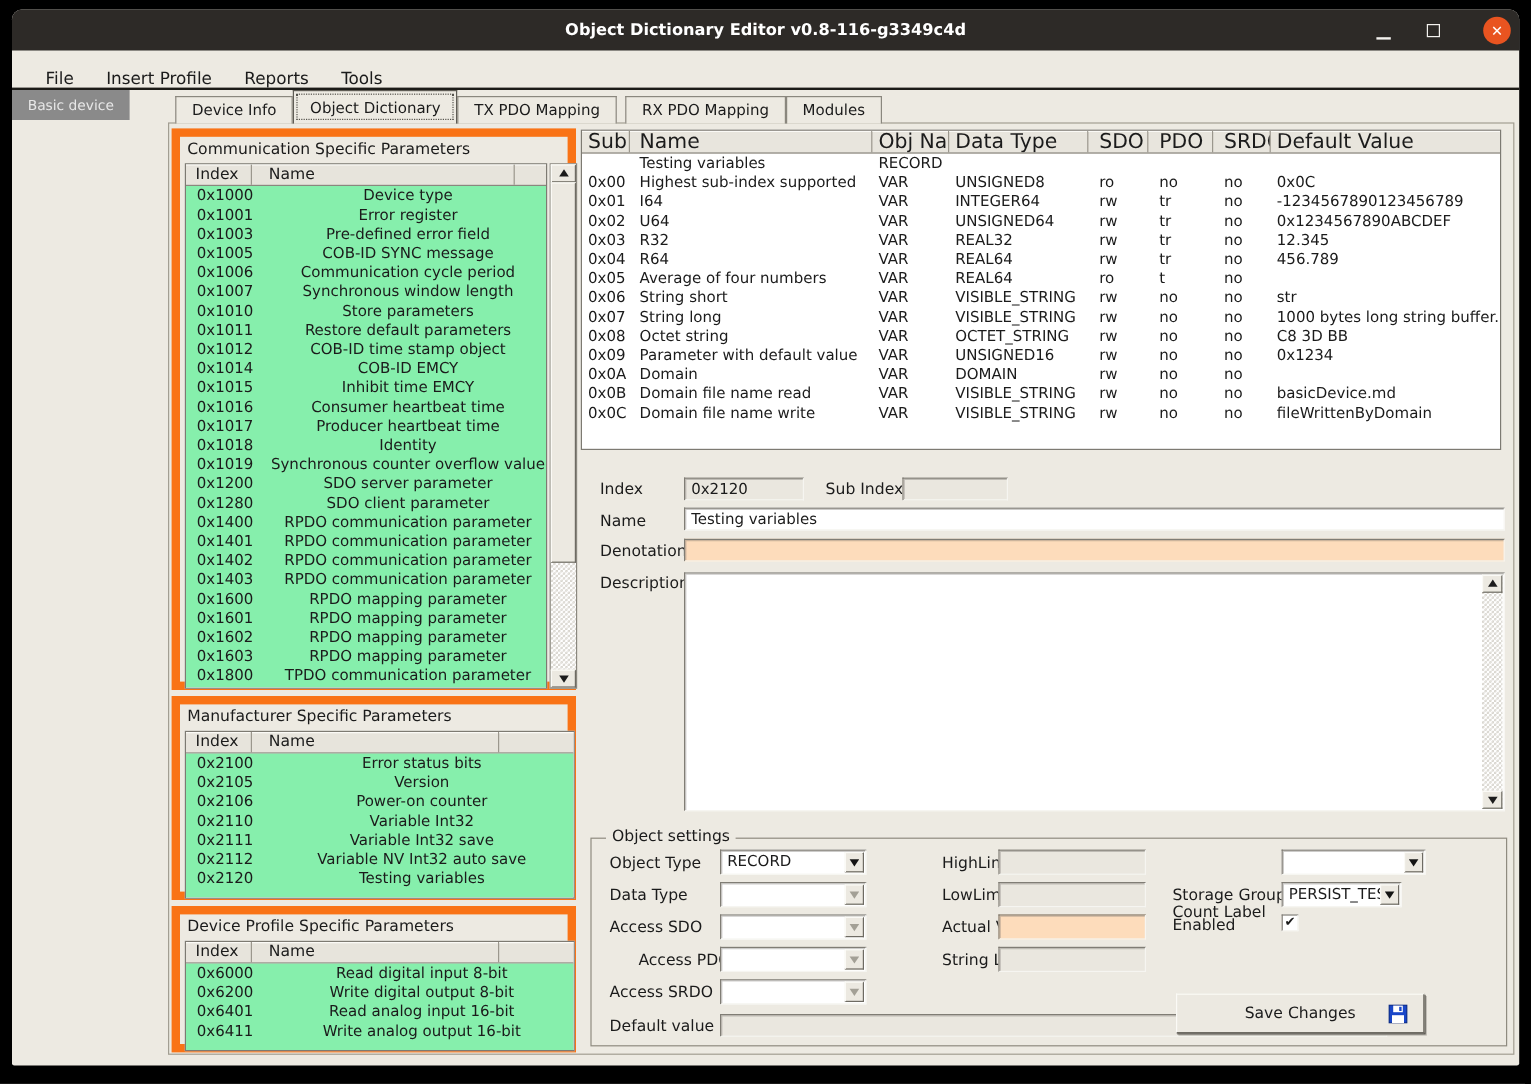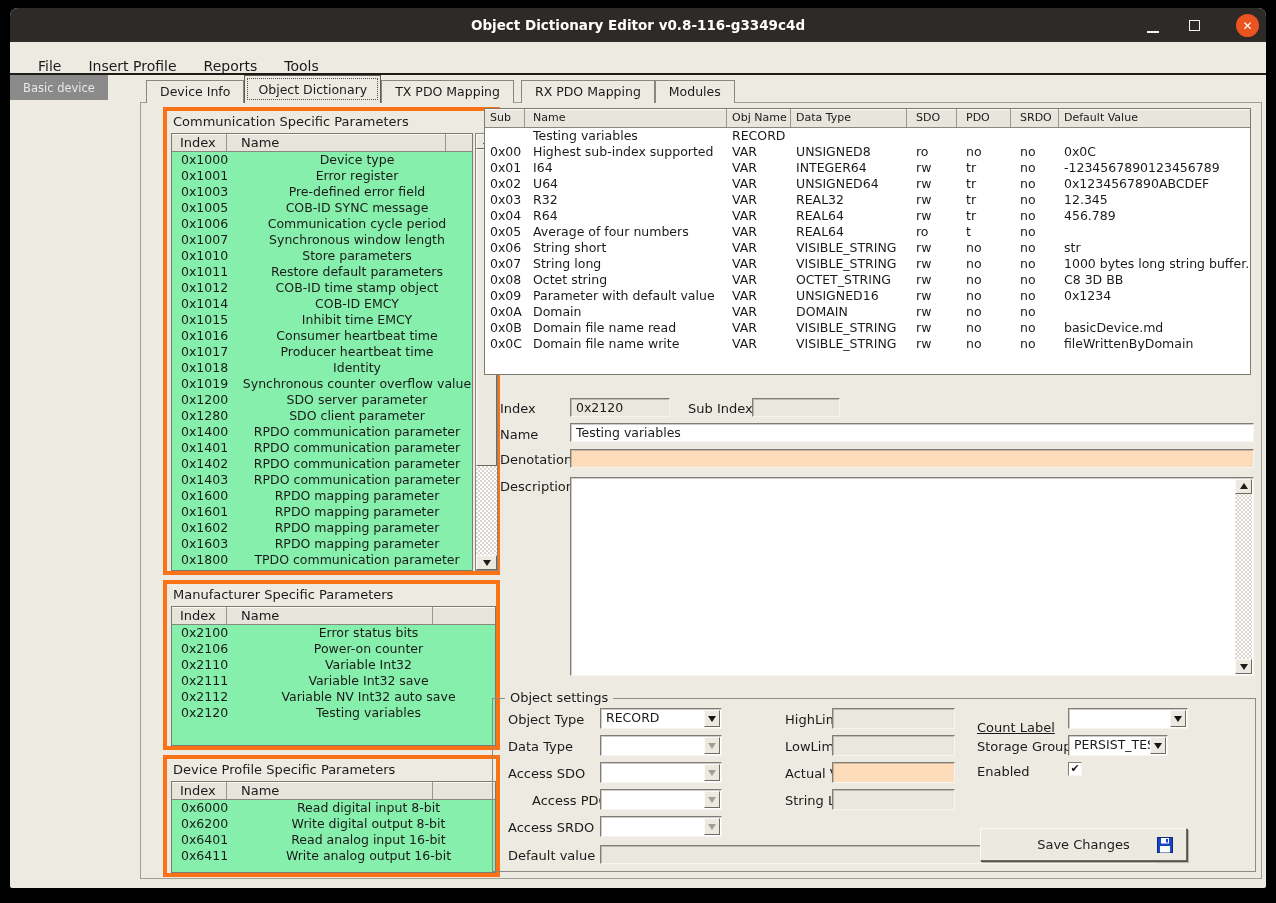--- a/index.html
+++ b/index.html
@@ -29,21 +29,21 @@
   .page{position:absolute;left:140px;top:102px;width:1122px;height:777px;border:1px solid #a29e92;}
 
   .tabsbar{position:absolute;left:146px;top:75px;height:28px;display:flex;align-items:flex-end;z-index:3;}
   .tab{height:23px;line-height:22px;padding:0 13px;font-size:12.5px;background:#edeae2;
        border:1px solid #8a877e;border-bottom:none;white-space:nowrap;}
   .tab.sel{height:28px;line-height:27px;border-color:#5f5c55;outline:1px dotted #55534d;
            outline-offset:-4px;background:#edeae2;}
   .tab.gapL{margin-left:7px;}
 
   
-  .pframe{position:absolute;border:4px solid #f97316;background:#edeae2;margin-left:20px;}
+  .pframe{position:absolute;border:7px solid #f97316;background:#edeae2;}
   .ptitle{position:absolute;left:6px;top:3px;font-size:13px;white-space:nowrap;}
   .ptable{position:absolute;background:#fff;border:1px solid #7d7a72;overflow:hidden;}
   .phead{display:flex;height:18px;background:#e7e4dc;border-bottom:1px solid #8a877e;}
   .phead span{font-size:13px;line-height:17px;padding-left:8px;border-right:1px solid #9b978d;
               box-shadow:inset 0 1px 0 #fbfaf6;}
   .phc-index{width:55px;}
   .phc-name{flex:1;padding-left:14px !important;}
   .phc-blank{width:62px;border-right:none !important;}
   .phc-blank.narrow{width:26px;}
   .pbody{position:absolute;left:0;top:18px;right:0;bottom:0;background:#86efac;text-align:center;}
@@ -61,21 +61,21 @@
         border-color:#fbfaf6 #6e6b63 #6e6b63 #fbfaf6;display:flex;align-items:center;justify-content:center;}
   .sb-thumb{position:absolute;left:0;right:0;background:#ece9e1;border:1px solid;
         border-color:#fbfaf6 #6e6b63 #6e6b63 #fbfaf6;}
   .tri-up{width:0;height:0;border:4px solid transparent;border-bottom:6px solid #1b1b1b;margin-bottom:5px;}
   .tri-dn{width:0;height:0;border:4px solid transparent;border-top:6px solid #1b1b1b;margin-top:5px;}
 
   
   .otable{position:absolute;left:484px;top:108px;width:767px;height:267px;background:#fff;
           border:1px solid #7d7a72;overflow:hidden;}
   .ohead{display:flex;height:19px;background:#e8e5dd;border-bottom:1px solid #8a877e;}
-  .ohead span{font-size:11px;line-height:18px;padding-left:5px;border-right:1px solid #9b978d;
+  .ohead span{font-size:17px;line-height:18px;padding-left:5px;border-right:1px solid #9b978d;
               box-shadow:inset 0 1px 0 #fbfaf6;overflow:hidden;white-space:nowrap;}
   .orow{display:flex;height:16px;font-size:12.5px;line-height:16px;white-space:nowrap;}
   .orow span{padding-left:5px;overflow:hidden;}
   .c-sub{width:40px;}.c-name{width:202px;padding-left:8px !important;}.c-obj{width:64px;}
   .c-dt{width:116px;}.c-sdo{width:50px;padding-left:9px !important;}.c-pdo{width:54px;padding-left:9px !important;}
   .c-srdo{width:48px;padding-left:9px !important;}.c-dv{flex:1;border-right:none !important;}
 
   
   .lbl{position:absolute;font-size:13px;white-space:nowrap;}
   .entry{position:absolute;background:#fff;border:1px solid;border-color:#807d75 #f6f5f1 #f6f5f1 #807d75;
@@ -301,20 +301,24 @@
         <span class="phc-name">Name</span>
         <span class="phc-blank"></span>
       </div>
       <div class="pbody">
 
           <div class="prow">
             <span class="ci">0x2100</span>
             <span class="cn">Error status bits</span>
           </div>
 
+          <div class="prow">
+            <span class="ci">0x2105</span>
+            <span class="cn">Version</span>
+          </div>
 
           <div class="prow">
             <span class="ci">0x2106</span>
             <span class="cn">Power-on counter</span>
           </div>
 
           <div class="prow">
             <span class="ci">0x2110</span>
             <span class="cn">Variable Int32</span>
           </div>
@@ -615,21 +619,21 @@
 
   <span class="lbl" style="left:785px;top:739px;">LowLimit</span>
   <div class="entry dis" style="left:832px;top:735px;width:123px;height:21px;"></div>
 
   <span class="lbl" style="left:785px;top:766px;">Actual Value</span>
   <div class="entry hl" style="left:832px;top:762px;width:123px;height:21px;"></div>
 
   <span class="lbl" style="left:785px;top:793px;">String Len Min</span>
   <div class="entry dis" style="left:832px;top:789px;width:123px;height:21px;"></div>
 
-  <span class="lbl" style="left:977px;top:720px;text-decoration:underline;">Count Label</span>
+  <span class="lbl" style="left:977px;top:753px;">Count Label</span>
   <div class="combo" style="left:1068px;top:708px;width:120px;height:21px;">
     <span></span>
     <span class="cbtn">
         <span class="ctri"></span>
       </span>
   </div>
 
   <span class="lbl" style="left:977px;top:739px;">Storage Group</span>
   <div class="combo" style="left:1068px;top:735px;width:100px;height:21px;">
     <span>PERSIST_TEST</span>

